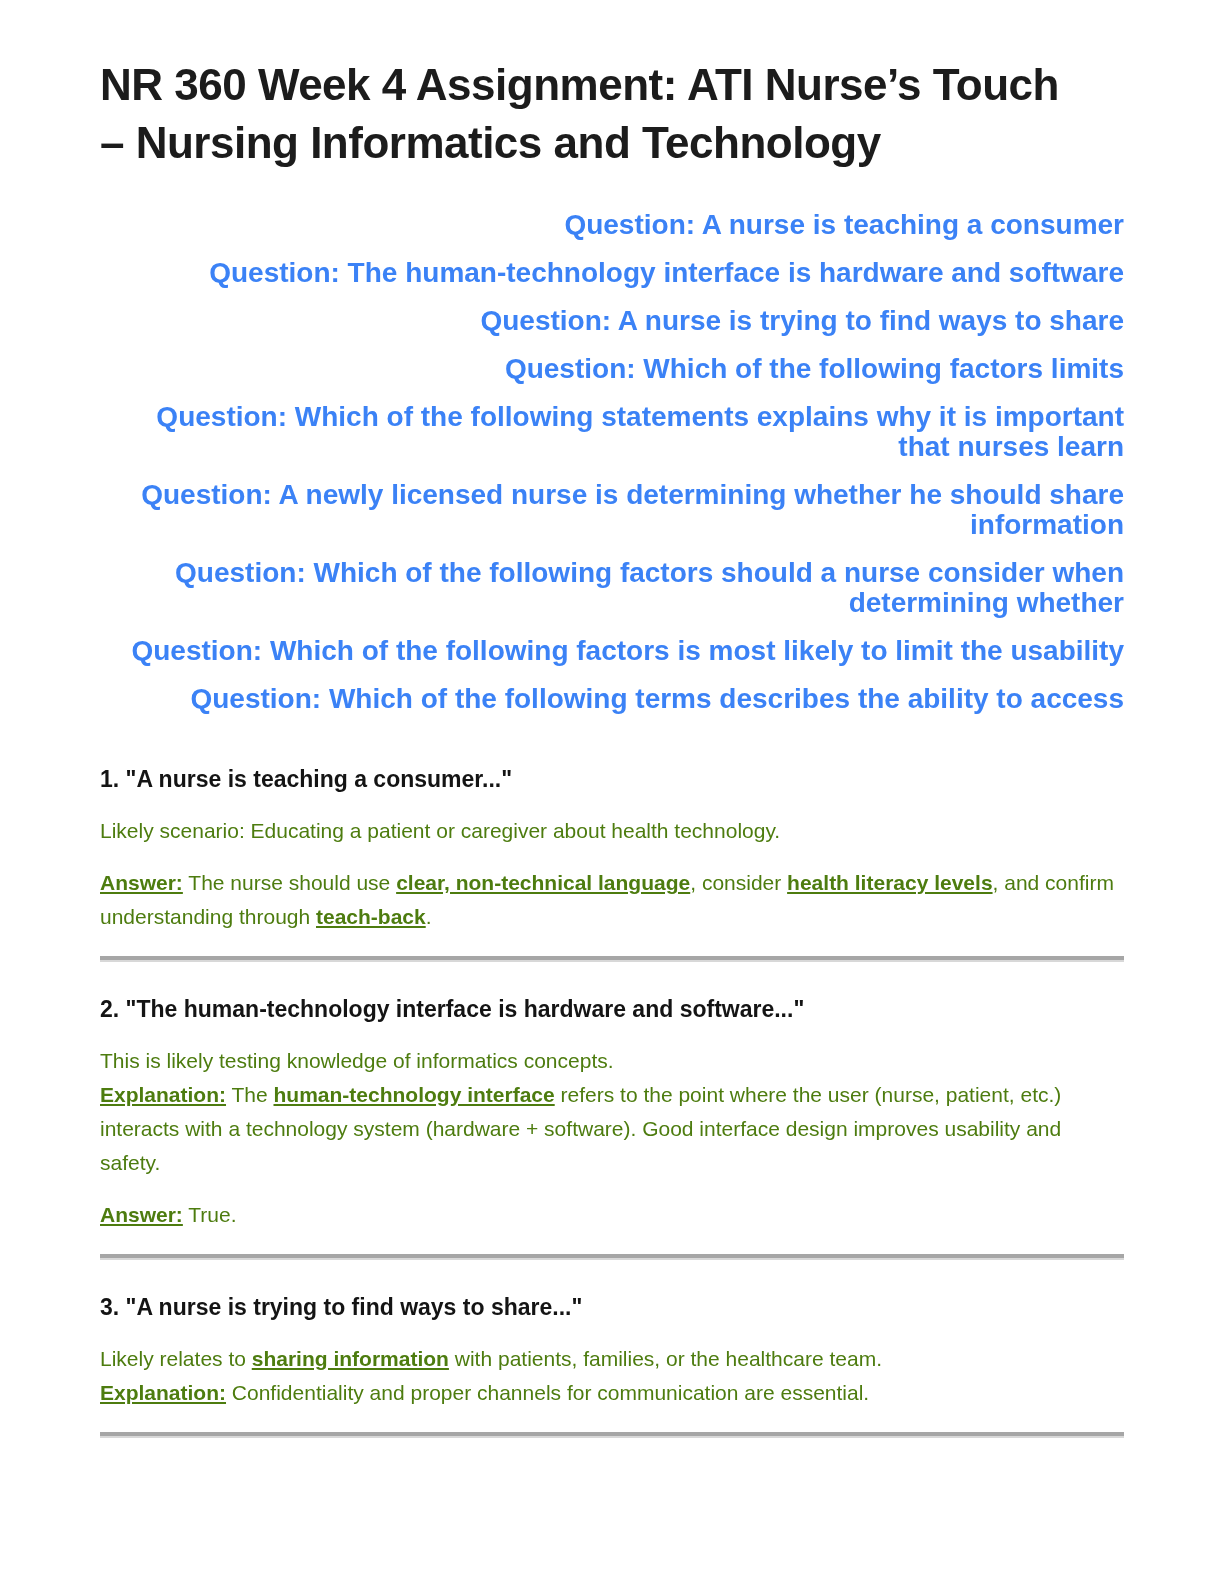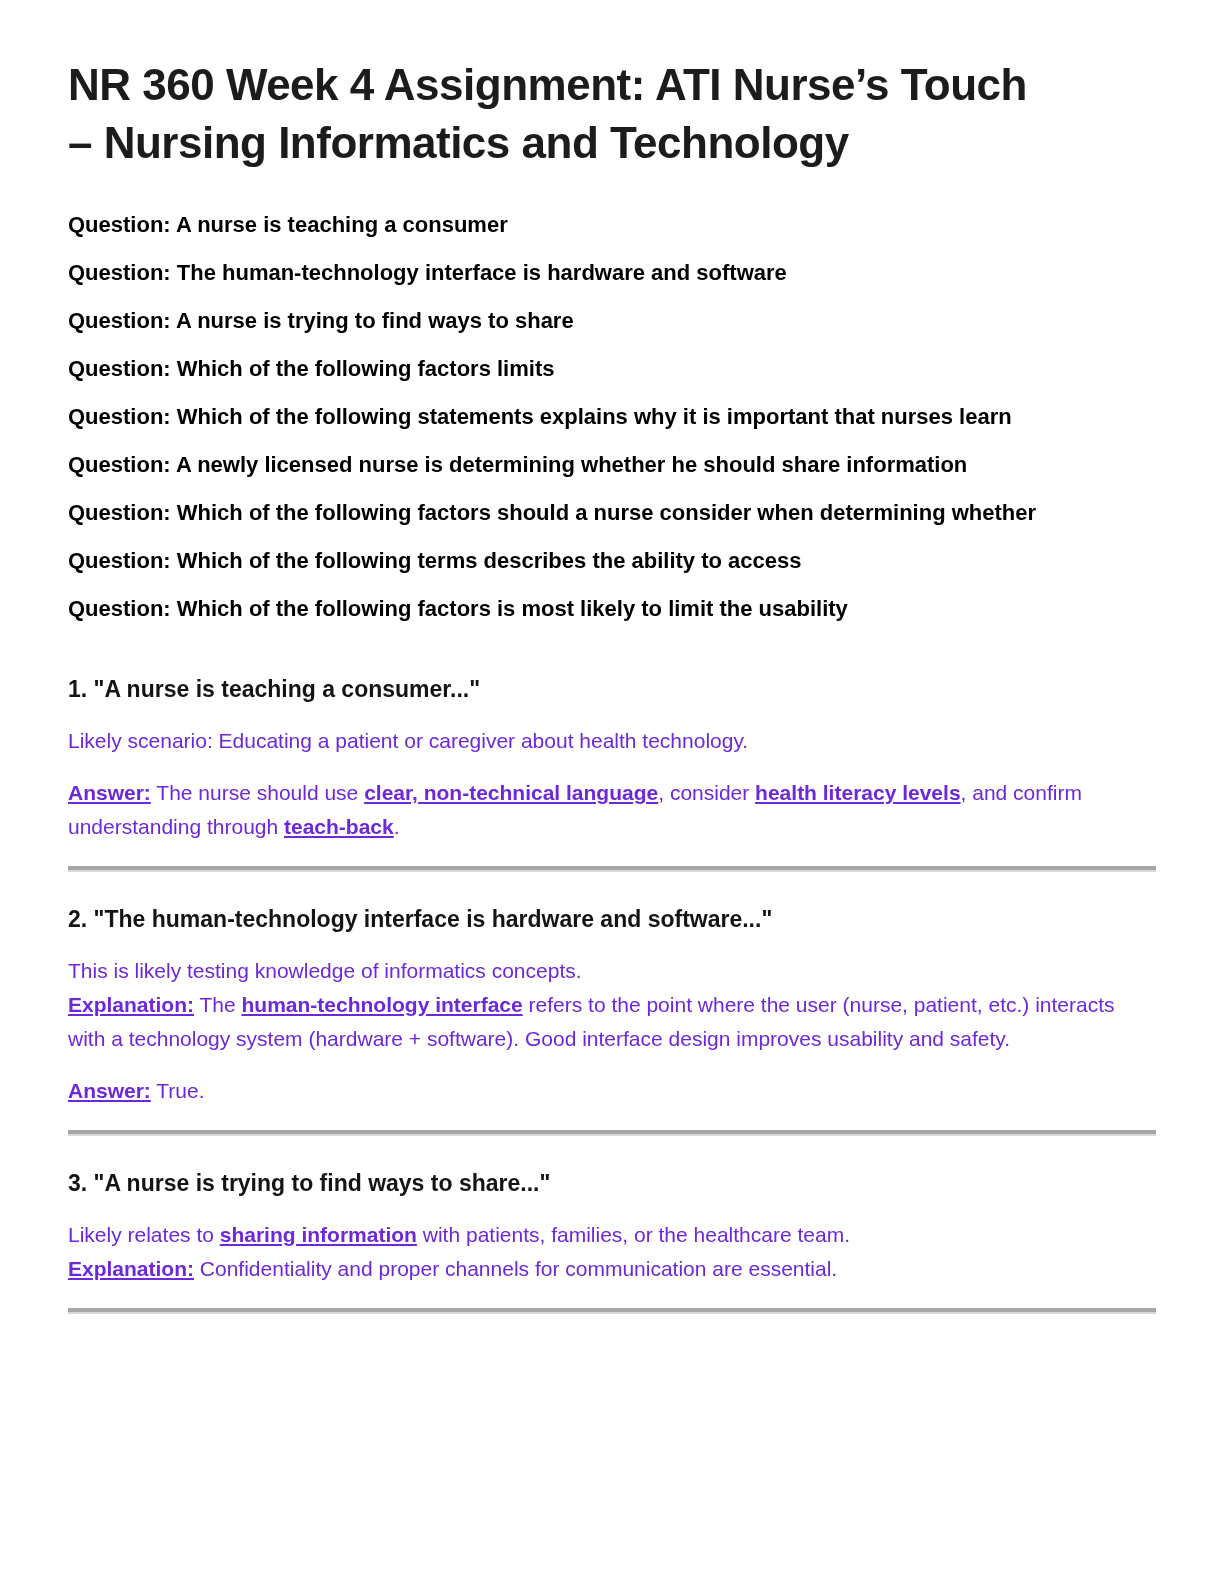--- a/index.html
+++ b/index.html
@@ -4,21 +4,21 @@
 <style>
   html, body {
     margin: 0;
     padding: 0;
     background: #ffffff;
   }
   .page {
     width: 1224px;
     height: 1584px;
     box-sizing: border-box;
-    padding: 0 68px;
+    padding: 0 100px;
     background: #ffffff;
     overflow: hidden;
     font-family: "Liberation Sans", "DejaVu Sans", sans-serif;
     color: #1a1a1a;
   }
   h1.doc-title {
     margin: 56px 0 0 0;
     font-size: 44px;
     line-height: 58px;
     font-weight: 700;
@@ -26,42 +26,43 @@
     color: #1c1c1c;
   }
   .title-line {
     display: block;
     white-space: nowrap;
   }
   .questions {
     margin-top: 38px;
   }
   .question {
-    font-size: 22px;
+    font-size: 28px;
     line-height: 30px;
     font-weight: 700;
     margin: 0 0 18px 0;
-    color: #000000;
+    color: #3b82f6;
+    text-align: right;
   }
   .answer-section h2.section-heading {
     font-size: 23px;
     line-height: 34px;
     font-weight: 700;
     margin: 48px 0 0 0;
     color: #141414;
   }
   .answer-section:not(:first-child) h2.section-heading {
     margin-top: 30px;
   }
   .body-para {
     font-size: 21px;
     line-height: 34px;
     font-weight: 400;
     margin: 18px 0 0 0;
-    color: #6d28d9;
+    color: #4d7c0f;
   }
   .body-para.tight {
     margin-top: 0;
   }
   .body-para .b {
     font-weight: 700;
     text-decoration: underline;
   }
   hr.divider {
     border: none;
@@ -81,22 +82,22 @@
   </h1>
 
   <div class="questions" id="questions">
       <p class="question">Question: A nurse is teaching a consumer</p>
       <p class="question">Question: The human-technology interface is hardware and software</p>
       <p class="question">Question: A nurse is trying to find ways to share</p>
       <p class="question">Question: Which of the following factors limits</p>
       <p class="question">Question: Which of the following statements explains why it is important that nurses learn</p>
       <p class="question">Question: A newly licensed nurse is determining whether he should share information</p>
       <p class="question">Question: Which of the following factors should a nurse consider when determining whether</p>
+      <p class="question">Question: Which of the following factors is most likely to limit the usability</p>
       <p class="question">Question: Which of the following terms describes the ability to access</p>
-      <p class="question">Question: Which of the following factors is most likely to limit the usability</p>
     </div>
 
   <div id="sections">
       <section class="answer-section">
     <h2 class="section-heading">1. "A nurse is teaching a consumer..."</h2>
     <p class="body-para"><span>Likely scenario: Educating a patient or caregiver about health technology.</span></p>
         <p class="body-para"><span class="b">Answer:</span><span> The nurse should use </span><span class="b">clear, non-technical language</span><span>, consider </span><span class="b">health literacy levels</span><span>, and confirm understanding through </span><span class="b">teach-back</span><span>.</span></p>
         <hr class="divider">
   </section>
       <section class="answer-section">

